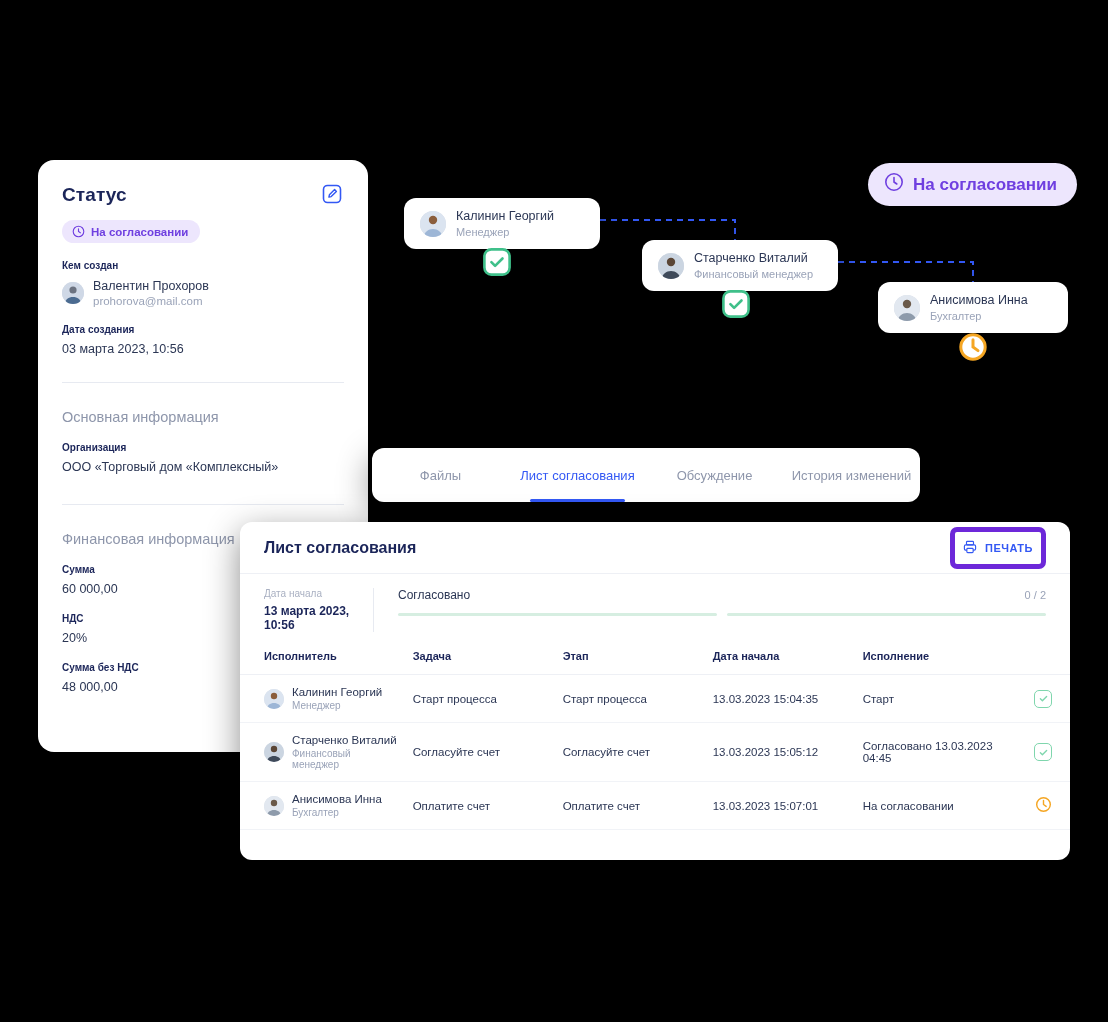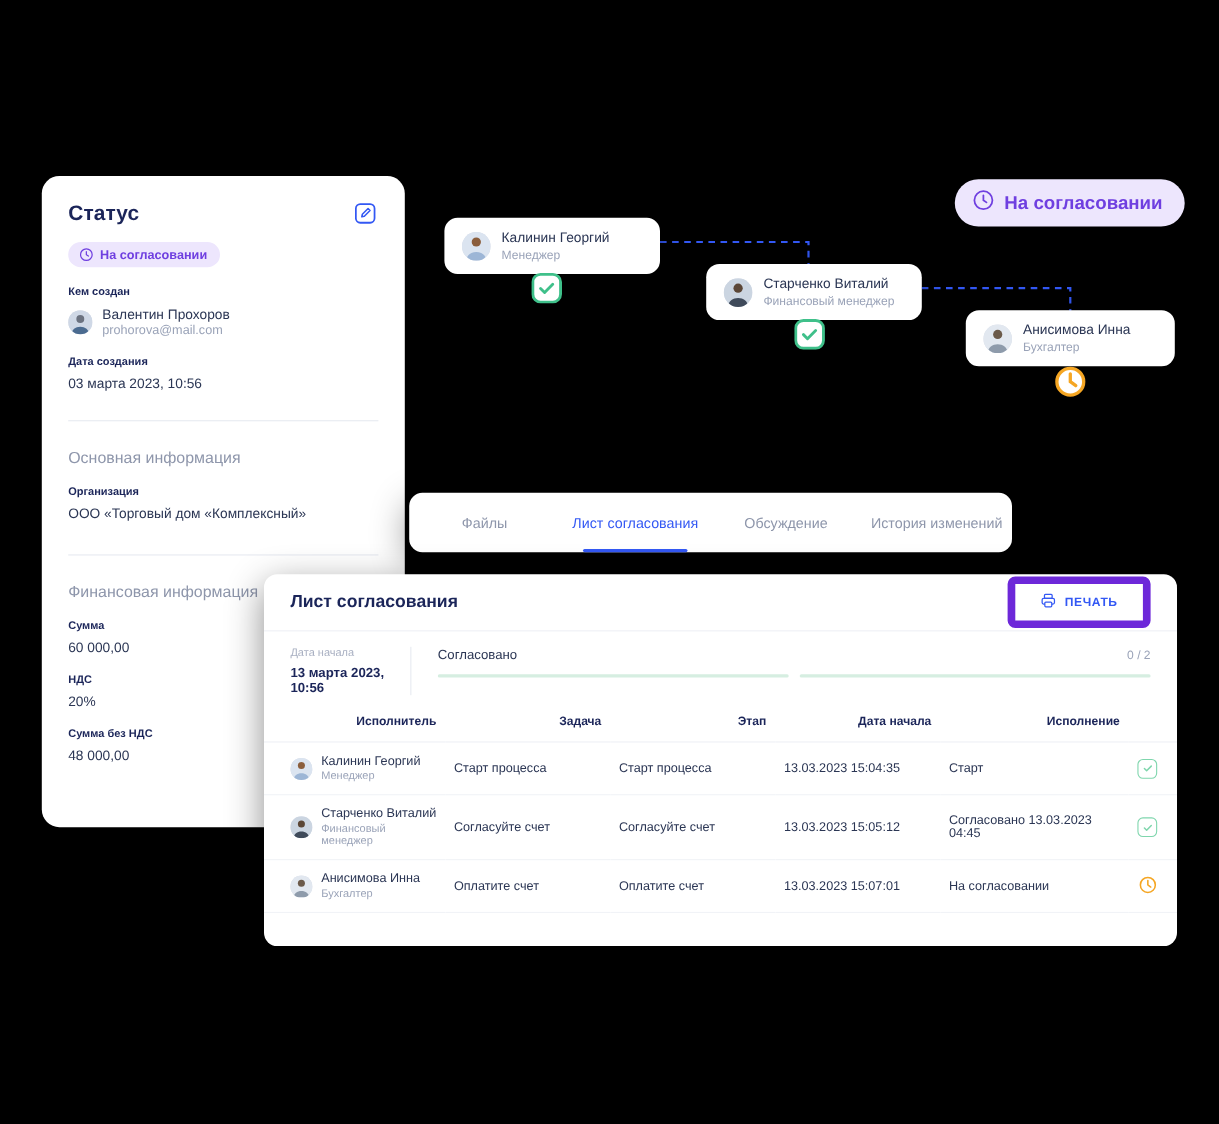--- a/index.html
+++ b/index.html
@@ -96,39 +96,39 @@
     left: 240px; top: 522px; width: 830px; height: 338px;
     border-radius: 12px; overflow: hidden;
   }
   .sheet-head {
     height: 52px; display: flex; align-items: center; justify-content: space-between;
     padding: 0 24px; border-bottom: 1px solid #eef0f5;
   }
   .sheet-title { font-size: 16px; font-weight: 700; color: #1b2559; }
   .print-btn {
     display: flex; align-items: center; gap: 8px;
-    border: 7px solid #6d28d9; border-radius: 7px;
-    padding: 8px 23px; color: #3358F4;
+    border: 5px solid #6d28d9; border-radius: 7px;
+    padding: 8px 8px; color: #3358F4;
     font-size: 11px; font-weight: 700; letter-spacing: .5px; cursor: pointer;
     background: #fff;
   }
   .progress-row { display: flex; align-items: stretch; padding: 14px 24px 10px 12px; }
   .start-col { width: 122px; padding-left: 12px; border-right: 1px solid #e7eaf1; }
   .start-lbl { font-size: 10px; color: #a9b0c2; }
   .start-val { font-size: 12px; font-weight: 700; color: #1b2559; margin-top: 5px; }
   .prog-col { flex: 1; padding-left: 24px; }
   .prog-top { display: flex; justify-content: space-between; align-items: baseline; }
   .prog-lbl { font-size: 12px; color: #2b3654; }
   .prog-count { font-size: 11px; color: #9aa3b8; }
   .prog-bars { display: flex; gap: 10px; margin-top: 11px; }
   .prog-bars span { flex: 1; height: 3px; background: #d6eee1; border-radius: 2px; display:block; }
 
   table { width: 100%; border-collapse: collapse; }
   thead th {
-    text-align: right; font-size: 11px; font-weight: 700; color: #1b2559;
+    text-align: left; font-size: 11px; font-weight: 700; color: #1b2559;
     padding: 8px 8px 12px 8px; border-bottom: 1px solid #eef0f5;
   }
   thead th:first-child { padding-left: 24px; }
   tbody td {
     font-size: 11.5px; color: #2b3654; padding: 11px 8px;
     border-bottom: 1px solid #f1f3f7; vertical-align: middle;
   }
   tbody td:first-child { padding-left: 24px; }
   .who { display: flex; align-items: center; gap: 8px; }
   .who .nm { font-size: 11.5px; color: #2b3654; }

